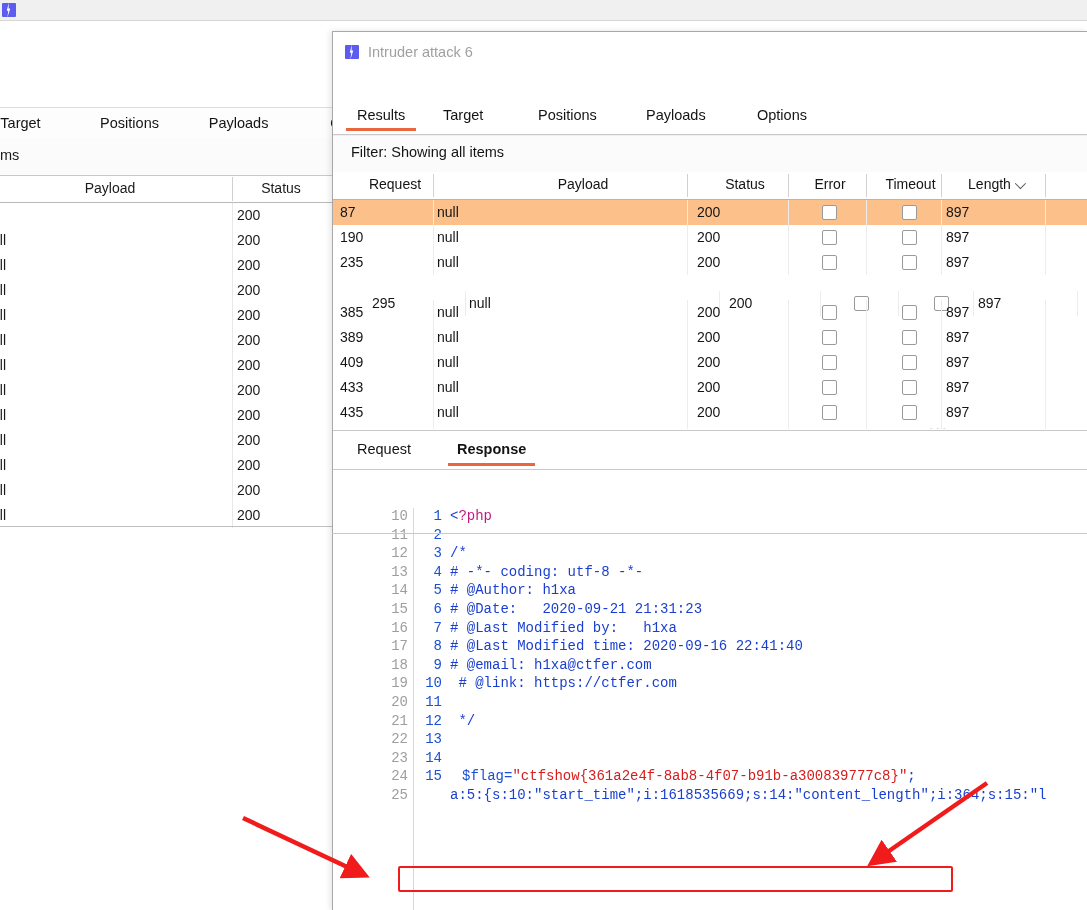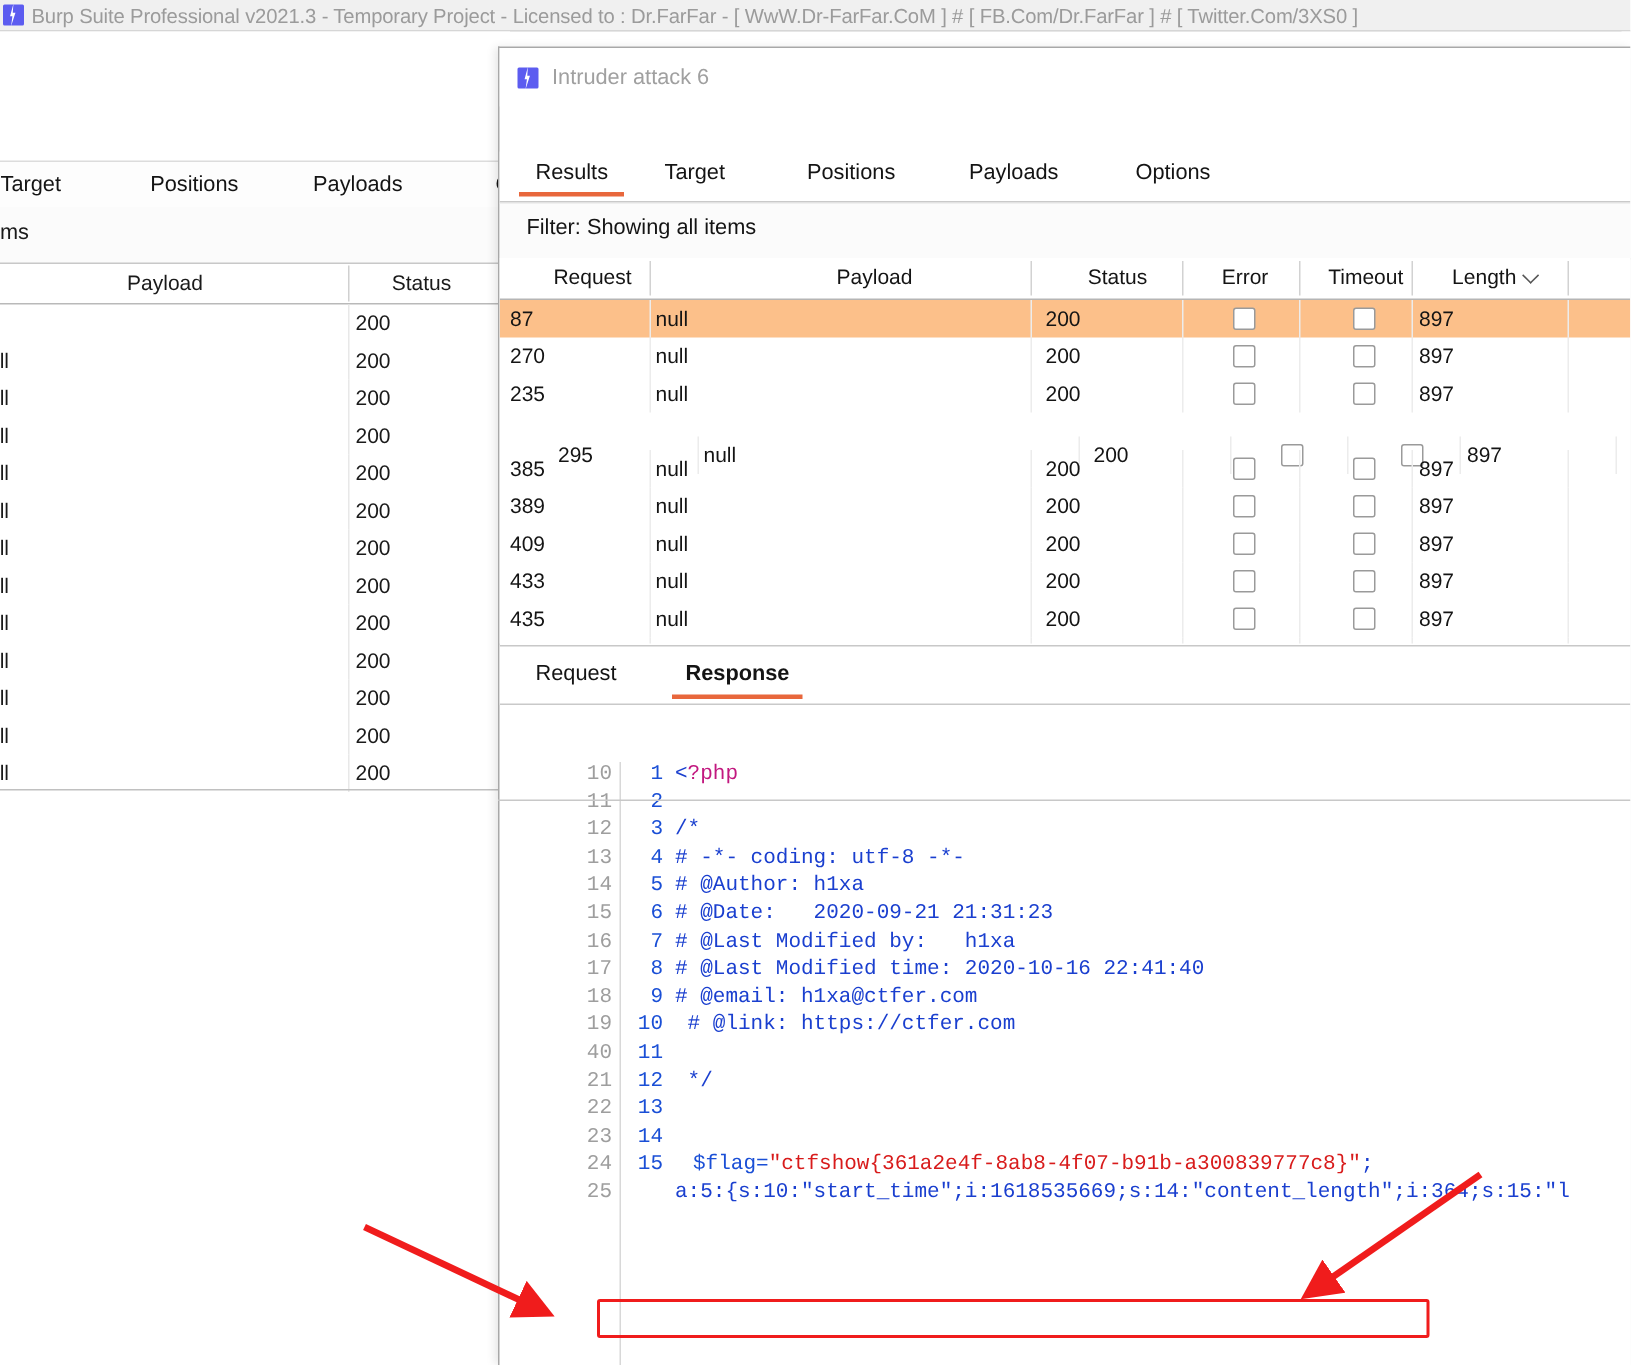--- a/index.html
+++ b/index.html
@@ -187,21 +187,20 @@
   }
   svg.anno{position:absolute;left:0;top:0;width:1087px;height:910px;pointer-events:none;}
   
   #rightedge{position:absolute;left:1081px;top:21px;width:6px;height:889px;background:#ffffff;}
 </style>
 </head>
 <body>
 
 <div id="titlebar">
   <div class="burp-logo"></div>
-  <div class="ttl">Burp Suite Professional v2021.3 - Temporary Project - Licensed to : Dr.FarFar - [ WwW.Dr-FarFar.CoM ] # [ FB.Com/Dr.FarFar ] # [ Twitter.Com/3XS0 ]</div>
 </div>
 <div id="rightedge"></div>
 
 <div id="bgwin">
 
   <div class="bg-menu">
     
   </div>
   <div class="bg-tabrow"></div>
   <div class="bg-tabs">
@@ -344,21 +343,21 @@
           <div class="cb cberr"></div>
           <div class="cb cbto"></div>
         </div>
         <div class="row" style="top: 53px;">
           <div class="gl" style="left: 100px;"></div>
           <div class="gl" style="left: 354px;"></div>
           <div class="gl" style="left: 455px;"></div>
           <div class="gl" style="left: 533px;"></div>
           <div class="gl" style="left: 608px;"></div>
           <div class="gl" style="left: 712px;"></div>
-          <div class="c creq">270</div>
+          <div class="c creq">190</div>
           <div class="c cpay">null</div>
           <div class="c cstat">200</div>
           <div class="c clen">897</div>
           <div class="cb cberr"></div>
           <div class="cb cbto"></div>
         </div>
         <div class="row" style="top: 78px;">
           <div class="gl" style="left: 100px;"></div>
           <div class="gl" style="left: 354px;"></div>
           <div class="gl" style="left: 455px;"></div>
@@ -480,24 +479,24 @@
   <div id="code">
     <div class="gutterline"></div>
     <div id="codehost">
         <div class="ln" style="top: 0px;"><span class="g1">10</span><span class="g2">1</span><span class="txt">&lt;<span class="php-tag">?php</span></span></div>
         <div class="ln" style="top: 18.6px;"><span class="g1">11</span><span class="g2">2</span><span class="txt"></span></div>
         <div class="ln" style="top: 37.2px;"><span class="g1">12</span><span class="g2">3</span><span class="txt">/*</span></div>
         <div class="ln" style="top: 55.8px;"><span class="g1">13</span><span class="g2">4</span><span class="txt"># -*- coding: utf-8 -*-</span></div>
         <div class="ln" style="top: 74.4px;"><span class="g1">14</span><span class="g2">5</span><span class="txt"># @Author: h1xa</span></div>
         <div class="ln" style="top: 93px;"><span class="g1">15</span><span class="g2">6</span><span class="txt"># @Date:   2020-09-21 21:31:23</span></div>
         <div class="ln" style="top: 111.6px;"><span class="g1">16</span><span class="g2">7</span><span class="txt"># @Last Modified by:   h1xa</span></div>
-        <div class="ln" style="top: 130.2px;"><span class="g1">17</span><span class="g2">8</span><span class="txt"># @Last Modified time: 2020-10-16 22:41:40</span></div>
+        <div class="ln" style="top: 130.2px;"><span class="g1">17</span><span class="g2">8</span><span class="txt"># @Last Modified time: 2020-09-16 22:41:40</span></div>
         <div class="ln" style="top: 148.8px;"><span class="g1">18</span><span class="g2">9</span><span class="txt"># @email: h1xa@ctfer.com</span></div>
         <div class="ln" style="top: 167.4px;"><span class="g1">19</span><span class="g2">10</span><span class="txt"> # @link: https://ctfer.com</span></div>
-        <div class="ln" style="top: 186px;"><span class="g1">40</span><span class="g2">11</span><span class="txt"></span></div>
+        <div class="ln" style="top: 186px;"><span class="g1">20</span><span class="g2">11</span><span class="txt"></span></div>
         <div class="ln" style="top: 204.6px;"><span class="g1">21</span><span class="g2">12</span><span class="txt"> */</span></div>
         <div class="ln" style="top: 223.2px;"><span class="g1">22</span><span class="g2">13</span><span class="txt"></span></div>
         <div class="ln" style="top: 241.8px;"><span class="g1">23</span><span class="g2">14</span><span class="txt"></span></div>
         <div class="ln" style="top: 260.4px;"><span class="g1">24</span><span class="g2">15</span><span class="txt" style="left: 88px;"><span class="varname">$flag=</span><span class="flagstr">"ctfshow{361a2e4f-8ab8-4f07-b91b-a300839777c8}"</span><span class="semi">;</span></span></div>
         <div class="ln" style="top: 279px;"><span class="g1">25</span><span class="g2"></span><span class="txt">a:5:{s:10:"start_time";i:1618535669;s:14:"content_length";i:364;s:15:"l</span></div>
       </div>
   </div>
 </div>
 
 <div id="divider"></div>

